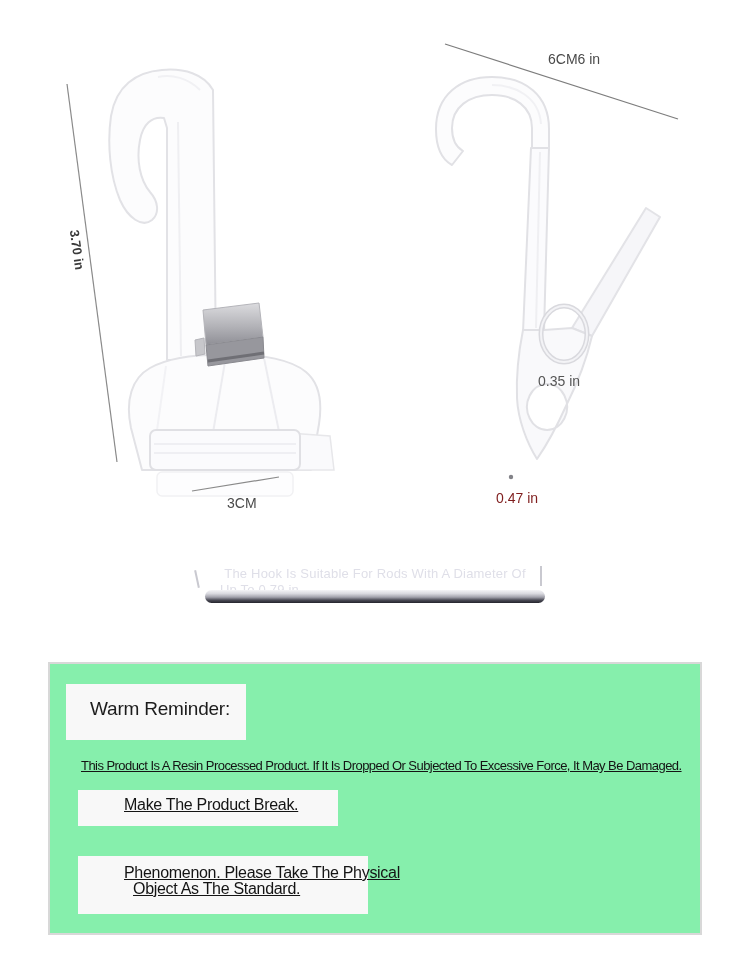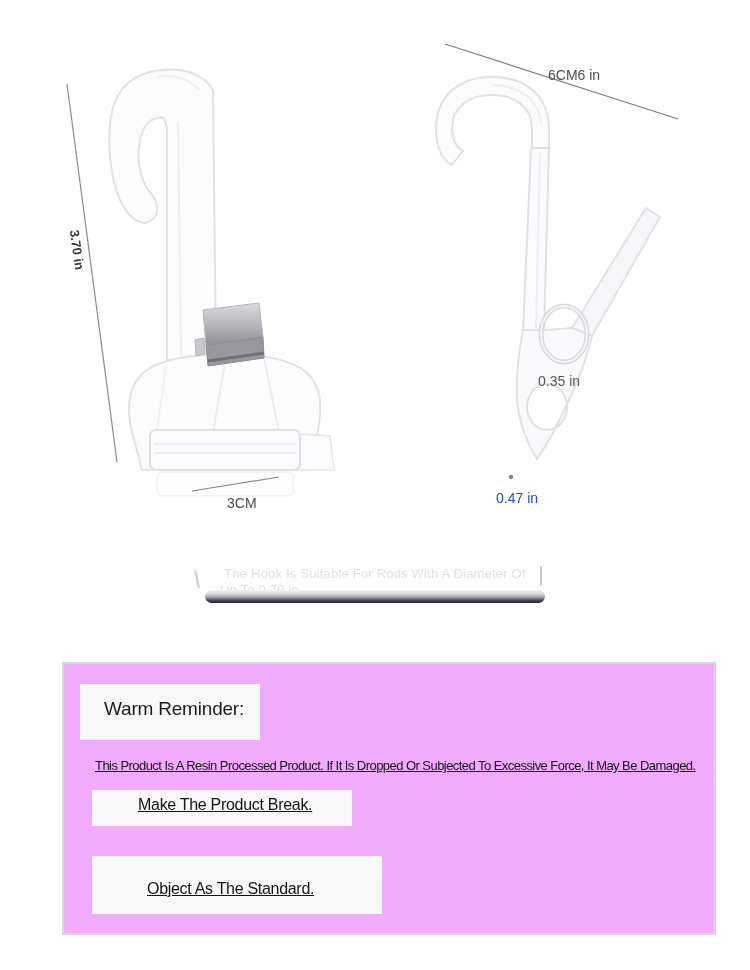--- a/index.html
+++ b/index.html
@@ -16,22 +16,22 @@
   .faint-note{
     color:#dfdfe8;font-size:13px;white-space:nowrap;letter-spacing:0.2px;
   }
   .rod-bar{
     left:205px;top:590px;width:340px;height:13px;border-radius:7px;
     background:linear-gradient(180deg,#f4f4f7 0%,#d9d9df 28%,#a2a2ac 55%,#4a4a55 78%,#24242c 100%);
     z-index:3;
   }
   .rod-tick{width:2px;background:#c9c9d0;z-index:2;}
   .reminder-box{
-    left:62px;top:662px;width:650px;height:269px;
-    border:2px solid #d8d8d8;background:#f0abfc;z-index:4;
+    left:48px;top:662px;width:650px;height:269px;
+    border:2px solid #d8d8d8;background:#86efac;z-index:4;
   }
   .patch{position:absolute;background:#f8f8f8;z-index:0;}
   .reminder-title{
     position:absolute;left:40px;top:34px;font-size:19px;letter-spacing:-0.2px;
     color:#1c1c1c;white-space:nowrap;z-index:1;
   }
   .r-line{position:absolute;white-space:nowrap;z-index:1;color:#141414;text-decoration:underline;}
   .r-small{font-size:13px;letter-spacing:-0.55px;}
   .r-med{font-size:16px;letter-spacing:-0.3px;}
 </style>
@@ -99,35 +99,36 @@
     </g>
 
     <line x1="67" y1="84" x2="117" y2="462" stroke="#8a8a8a" stroke-width="1.2"></line>
     <line x1="192" y1="491" x2="279" y2="477" stroke="#8a8a8a" stroke-width="1.2"></line>
     <line x1="445" y1="44" x2="678" y2="119" stroke="#7d7d7d" stroke-width="1.2"></line>
     <circle cx="511" cy="477" r="2.2" fill="#828288"></circle>
   </svg>
 
   <div class="abs rotated-label" style="left:50px;top:250px;width:56px;z-index:2">3.70 in</div>
   <div class="abs dim-label" style="left:227px;top:495px;z-index:2">3CM</div>
-  <div class="abs dim-label" style="left:548px;top:67px;z-index:2">6CM6 in</div>
+  <div class="abs dim-label" style="left:548px;top:51px;z-index:2">6CM6 in</div>
   <div class="abs dim-label" style="left:538px;top:373px;z-index:2;color:#555">0.35 in</div>
-  <div class="abs dim-label" style="left:496px;top:490px;z-index:2;color:#1d4ed8">0.47 in</div>
+  <div class="abs dim-label" style="left:496px;top:490px;z-index:2;color:#7f1d1d">0.47 in</div>
 
   <div class="abs faint-note" style="left:105px;top:566px;width:540px;text-align:center;z-index:1">The Hook Is Suitable For Rods With A Diameter Of</div>
   <div class="abs faint-note" style="left:220px;top:582px;z-index:1">Up To 0.79 in</div>
   <div class="abs rod-tick" style="left:196px;top:570px;height:18px;transform:rotate(-12deg)"></div>
   <div class="abs rod-tick" style="left:540px;top:566px;height:20px"></div>
   <div class="abs rod-bar"></div>
 
   <div class="abs reminder-box">
     <div class="patch" style="left:16px;top:20px;width:180px;height:56px"></div>
     <div class="patch" style="left:28px;top:126px;width:260px;height:36px"></div>
     <div class="patch" style="left:28px;top:192px;width:290px;height:58px"></div>
 
     <div class="reminder-title">Warm Reminder:</div>
 
     <div class="r-line r-small" style="left:31px;top:94px">This Product Is A Resin Processed Product. If It Is Dropped Or Subjected To Excessive Force, It May Be Damaged.</div>
     <div class="r-line r-med" style="left:74px;top:132px">Make The Product Break.</div>
+    <div class="r-line r-med" style="left:74px;top:200px">Phenomenon. Please Take The Physical</div>
     <div class="r-line r-med" style="left:83px;top:216px">Object As The Standard.</div>
   </div>
 
 </div>
 
 </body></html>

